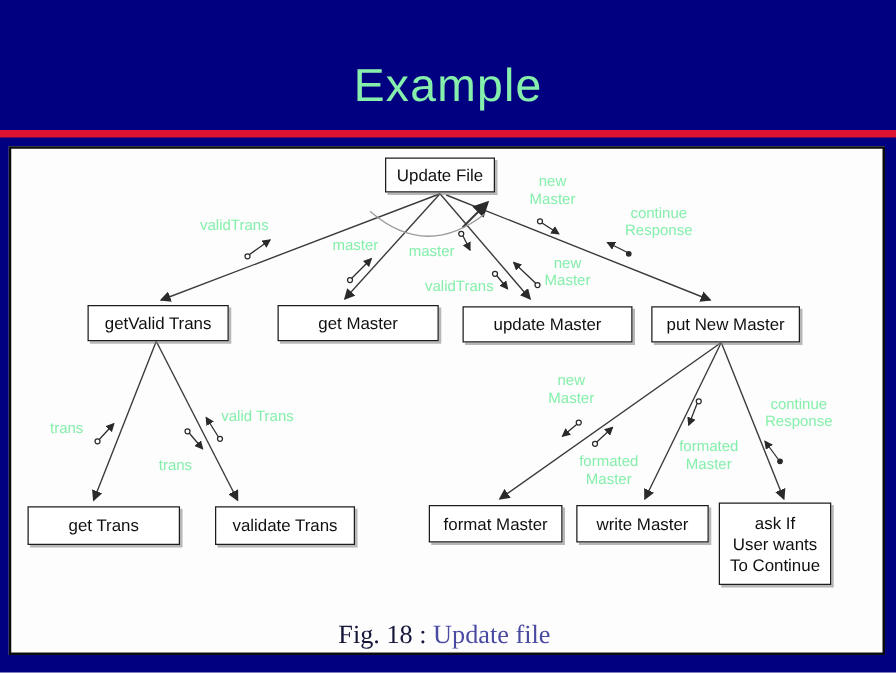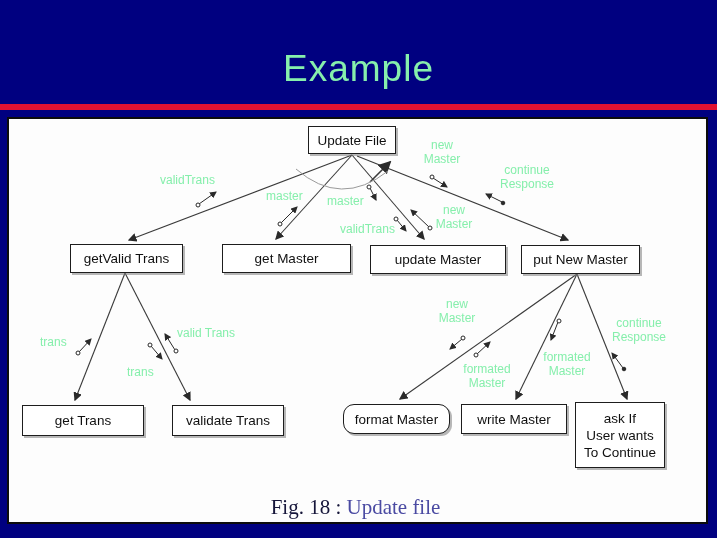--- a/index.html
+++ b/index.html
@@ -43,21 +43,21 @@
     line-height:17px;
     box-sizing:border-box;
   }
   #box-update-file{left:308px;top:126px;width:88px;height:28px;}
   #box-getvalid-trans{left:70px;top:244px;width:113px;height:29px;}
   #box-get-master{left:222px;top:244px;width:129px;height:29px;}
   #box-update-master{left:370px;top:245px;width:136px;height:29px;}
   #box-put-new-master{left:521px;top:245px;width:119px;height:29px;}
   #box-get-trans{left:22px;top:405px;width:122px;height:31px;}
   #box-validate-trans{left:124px;top:405px;width:112px;height:31px;margin-left:48px;}
-  #box-format-master{left:343px;top:404px;width:107px;height:30px;border-radius:11px;}
+  #box-format-master{left:343px;top:404px;width:107px;height:30px;}
   #box-write-master{left:461px;top:404px;width:106px;height:30px;}
   #box-ask-if{left:575px;top:402px;width:90px;height:66px;}
   .flabel{
     position:absolute;
     font:12px "Liberation Sans",sans-serif;
     color:#86efac;
     white-space:pre-line;
     line-height:14px;
   }
   .flabel.center{text-align:center;}

